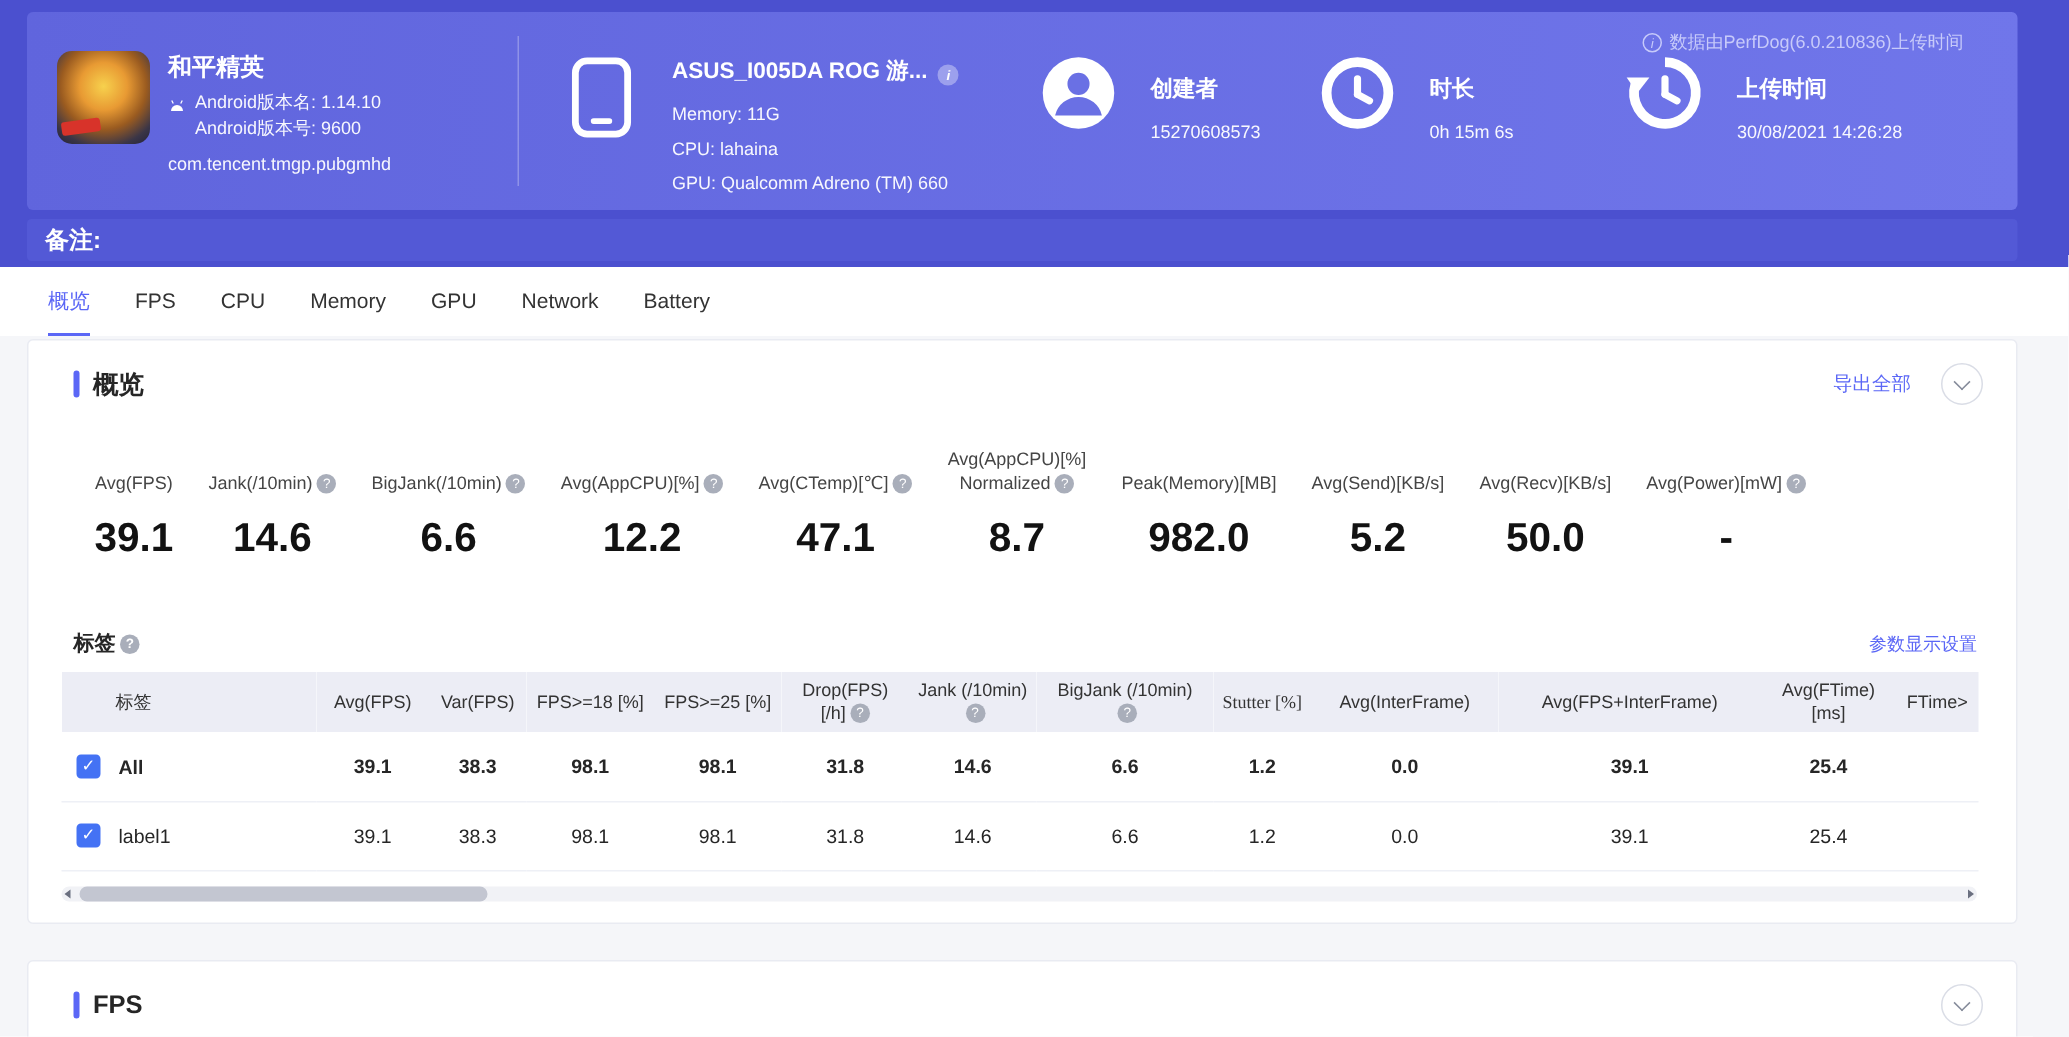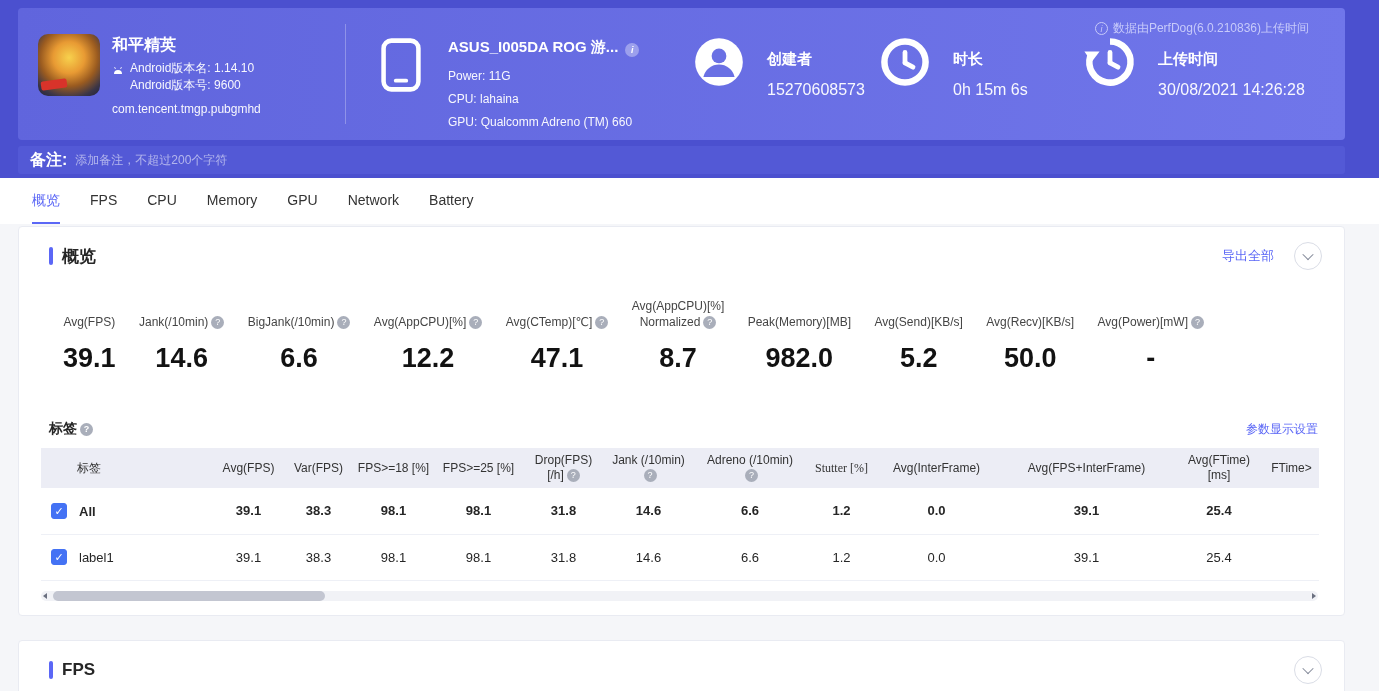--- a/index.html
+++ b/index.html
@@ -37,21 +37,21 @@
     align-items:center; justify-content:center; cursor:pointer; flex:none; }
   .device-line { font-size:12px; margin-top:9px; color:rgba(255,255,255,.95); }
   .device-line.first { margin-top:12px; }
 
   .meta-group { position:absolute; top:28px; display:flex; gap:22px; color:#fff; }
   .meta-group.creator { left:675px; }
   .meta-group.duration { left:861px; }
   .meta-group.upload { left:1066px; }
   .meta-icon { width:52px; height:52px; flex:none; }
   .meta-label { font-size:15px; font-weight:bold; margin-top:14px; }
-  .meta-value { font-size:16px; margin-top:12px; color:rgba(255,255,255,.95); }
+  .meta-value { font-size:12px; margin-top:12px; color:rgba(255,255,255,.95); }
 
   .note-bar { position:absolute; left:18px; right:34px; top:146px; height:28px; background:#5359d6;
               border-radius:3px; display:flex; align-items:center; padding:0 12px; gap:8px; }
   .note-label { color:#fff; font-size:16px; font-weight:bold; flex:none; }
   .note-input { width:420px; background:transparent; border:none; outline:none; color:#fff; font-size:12px; }
   .note-input::placeholder { color:rgba(255,255,255,.55); }
 
   
   .tab-bar { display:flex; gap:30px; padding-left:32px; height:46px; align-items:stretch; background:#fff; }
   .tab { font-size:14px; color:#333; line-height:44px; cursor:pointer; border-bottom:2px solid transparent; }
@@ -155,21 +155,21 @@
         <svg width="42" height="54" viewBox="0 0 24 31">
           <rect x="2" y="1.5" width="20" height="28" rx="4.5" fill="none" stroke="#fff" stroke-width="2.6"></rect>
           <line x1="9" y1="24.5" x2="15" y2="24.5" stroke="#fff" stroke-width="2.2" stroke-linecap="round"></line>
         </svg>
       </div>
       <div class="device-block">
         <div class="device-name-row">
           <span>ASUS_I005DA ROG 游...</span>
           <span class="dev-info-icon">i</span>
         </div>
-        <div class="device-line first">Power: 11G</div>
+        <div class="device-line first">Memory: 11G</div>
         <div class="device-line">CPU: lahaina</div>
         <div class="device-line">GPU: Qualcomm Adreno (TM) 660</div>
       </div>
 
       <div class="meta-group creator">
         <span class="meta-icon">
           <svg width="52" height="52" viewBox="0 0 24 24">
             <circle cx="12" cy="12" r="11" fill="#fff"></circle>
             <circle cx="12" cy="9.2" r="3.4" fill="#6a70e4"></circle>
             <path d="M4.8 18.9 a7.4 7.4 0 0 1 14.4 0 z" fill="#6a70e4"></path>
@@ -206,21 +206,20 @@
         </span>
         <span>
           <div class="meta-label">上传时间</div>
           <div class="meta-value">30/08/2021 14:26:28</div>
         </span>
       </div>
     </div>
 
     <div class="note-bar">
       <span class="note-label">备注:</span>
-      <input class="note-input" type="text" placeholder="添加备注，不超过200个字符" style="">
     </div>
   </header>
 
   <div class="content">
     <nav class="tab-bar">
         <div class="tab active">概览</div>
         <div class="tab">FPS</div>
         <div class="tab">CPU</div>
         <div class="tab">Memory</div>
         <div class="tab">GPU</div>
@@ -310,21 +309,21 @@
               </th>
               <th>
                 <div>Drop(FPS)</div>
                 <div>[/h]<span class="help-icon">?</span></div>
               </th>
               <th>
                 <div>Jank (/10min)</div>
                 <div><span class="help-icon">?</span></div>
               </th>
               <th>
-                <div>Adreno (/10min)</div>
+                <div>BigJank (/10min)</div>
                 <div><span class="help-icon">?</span></div>
               </th>
               <th>
                 <div>Stutter [%]</div>
               </th>
               <th>
                 <div>Avg(InterFrame)</div>
               </th>
               <th>
                 <div>Avg(FPS+InterFrame)</div>

